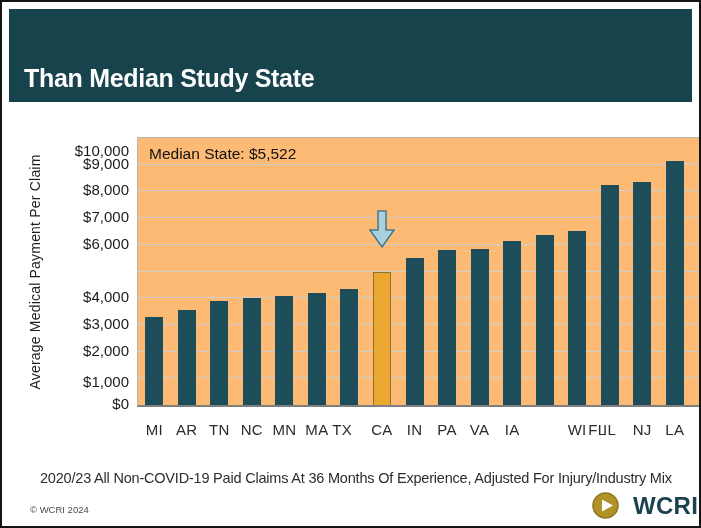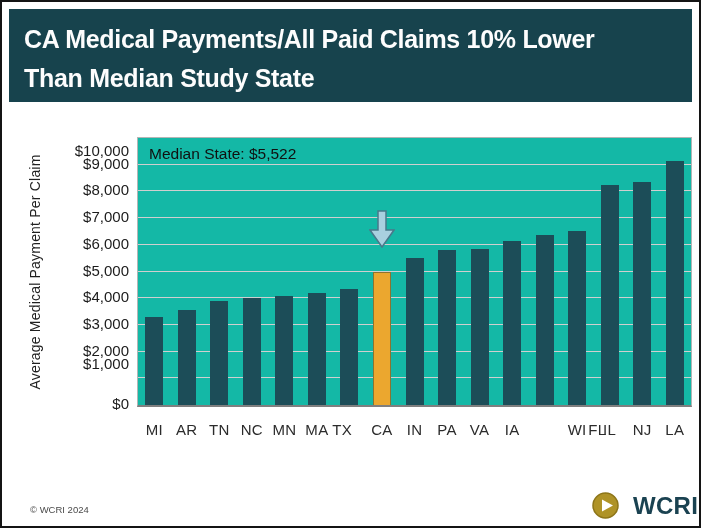--- a/index.html
+++ b/index.html
@@ -26,21 +26,22 @@
   
   #yticks{position:absolute;left:37px;top:135px;width:90px;height:267px;}
   .ytick{
     position:absolute;right:0;width:100%;text-align:right;
     font-size:15px;color:#1b1b1b;line-height:18px;
   }
   
   #plot{
     position:absolute;left:135px;top:135px;width:553px;height:267px;
     border:1px solid #b5b5b5;border-bottom:2px solid #7f7f7f;
-    background:#14b8a6;
+    background:#fdba74;
+    padding-left:8px;
   }
   .gridline{position:absolute;left:0;right:0;height:1px;background:#cfcfcf;}
   .bar{position:absolute;bottom:0;width:18px;background:#1C4D58;}
   .bar.hl{background:#EBA72F;border:1px solid #8B7330;border-bottom:none;box-sizing:border-box;}
   .xlab{
     position:absolute;top:283px;text-align:center;
     font-size:15px;color:#2b2b2b;letter-spacing:0.3px;
   }
   .median-note{
     position:absolute;left:11px;top:7px;font-size:15.5px;color:#101010;
@@ -62,34 +63,33 @@
     margin-left:14px;line-height:27px;
   }
 </style>
 </head>
 <body>
 
 <div id="app">
 
   <header class="titlebar">
     <div class="titletext">
-      <span>CA Medical Payments/All Paid Claims 10% Lower</span><br>
+      <br>
       <span>Than Median Study State</span>
     </div>
   </header>
 
   <div class="ylabel">Average Medical Payment Per Claim</div>
 
   <div id="yticks">
       <div class="ytick" style="top: 258px;">$0</div>
-      <div class="ytick" style="top: 218px;">$1,000</div>
+      <div class="ytick" style="top: 236px;">$1,000</div>
       <div class="ytick" style="top: 204.6px;">$2,000</div>
       <div class="ytick" style="top: 177.9px;">$3,000</div>
       <div class="ytick" style="top: 151.2px;">$4,000</div>
-      <div class="ytick" style="top: 124.5px;">$5,000</div>
       <div class="ytick" style="top: 97.8px;">$6,000</div>
       <div class="ytick" style="top: 71.1px;">$7,000</div>
       <div class="ytick" style="top: 44.4px;">$8,000</div>
       <div class="ytick" style="top: 17.7px;">$9,000</div>
       <div class="ytick" style="top: -9px; margin-top: 14px;">$10,000</div>
     </div>
 
   <div id="plot">
     <div class="median-note">Median State: $5,522</div>
   <div class="gridline" style="bottom: 26.7px;"></div>
@@ -133,20 +133,21 @@
       <div class="xlab" style="left: 455.412px; width: 32.5294px;">IL</div>
       <div class="bar" style="left: 495.206px; height: 222.945px; background: rgb(28, 77, 88);"></div>
       <div class="xlab" style="left: 487.941px; width: 32.5294px;">NJ</div>
       <div class="bar" style="left: 527.735px; height: 244.305px; background: rgb(28, 77, 88);"></div>
       <div class="xlab" style="left: 520.471px; width: 32.5294px;">LA</div>
       <svg width="26" height="38" viewBox="0 0 26 38" class="arrow" style="left: 230.971px; top: 72px;">
         <path d="M9 1 L17 1 L17 20 L25 20 L13 37 L1 20 L9 20 Z" fill="#A9D0DF" stroke="#48788A" stroke-width="1.5"></path>
       </svg>
     </div>
 
+  <div class="footnote">2020/23 All Non-COVID-19 Paid Claims At 36 Months Of Experience, Adjusted For Injury/Industry Mix</div>
   <div class="copyright">© WCRI 2024</div>
 
   <div class="logo">
     <svg width="27" height="27" viewBox="0 0 27 27">
       <circle cx="13.5" cy="13.5" r="12.5" fill="#AF9327"></circle>
       <circle cx="13.5" cy="13.5" r="12.5" fill="none" stroke="#8d7518" stroke-width="1.5"></circle>
       <polygon points="10,7.5 21,13.5 10,19.5" fill="#ffffff"></polygon>
     </svg>
     <span class="logo-text">WCRI</span>
   </div>

